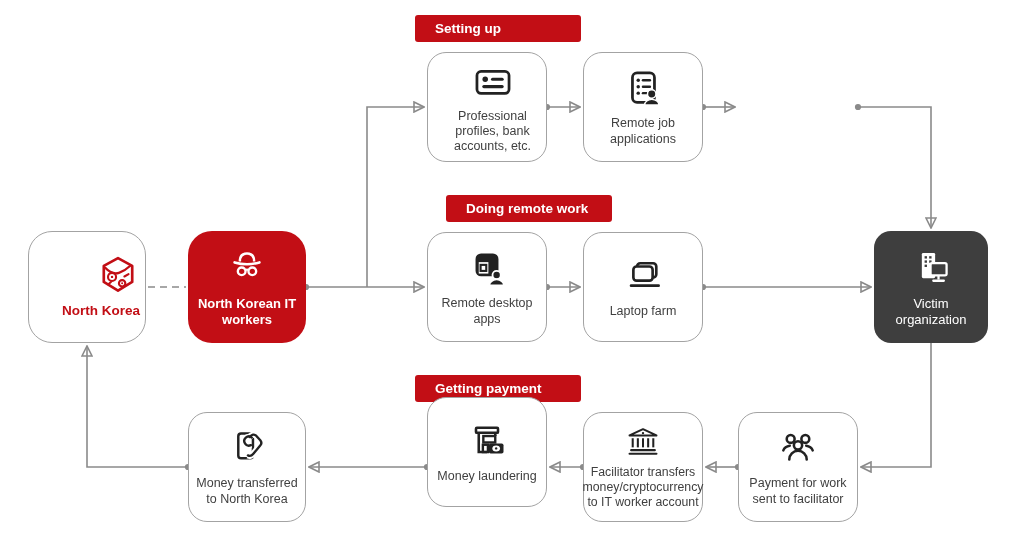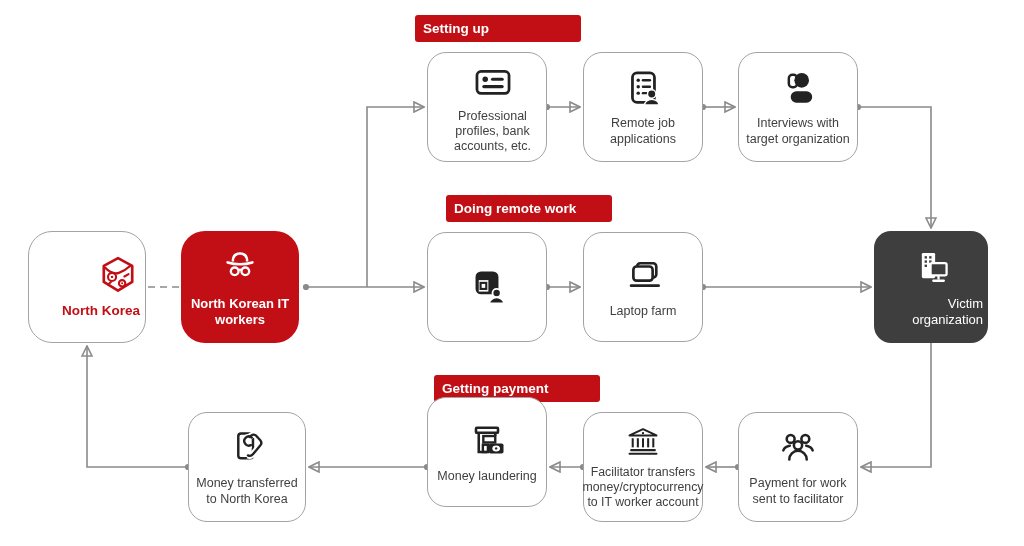--- a/index.html
+++ b/index.html
@@ -20,38 +20,38 @@
   .node .icon svg{width:44px;height:44px;display:block;}
   .node.small-icon .icon svg{width:38px;height:38px;}
   .node.small-icon{gap:3px;font-size:12.3px;line-height:1.2;}
   .node.red{background:var(--accent-red,#c20e15);border:none;color:#fff;font-weight:700;border-radius:24px;font-size:13px;}
   .node.dark{background:var(--dark-box,#3e3e3e);border:none;color:#fff;border-radius:17px;font-size:13px;}
   .node.nk{color:var(--accent-red,#c20e15);font-weight:700;border-radius:24px;font-size:13.5px;}
   .section-label{
     position:absolute;z-index:1;box-sizing:border-box;
     width:166px;height:27px;background:var(--accent-red,#c20e15);
     color:#fff;font-weight:700;font-size:13.5px;border-radius:3px;
-    display:flex;align-items:center;padding-left:8px;
+    display:flex;align-items:center;padding-left:20px;
   }
   
   #n-nk {left:28px;  top:231px; width:118px; height:112px;align-items:flex-end;}
-  #n-itw{left:181px; top:231px; width:118px; height:112px;}
+  #n-itw{left:188px; top:231px; width:118px; height:112px;}
   #n-prof{left:427px; top:52px;padding-left:16px;}
   #n-app {left:583px; top:52px;}
   #n-int {left:738px; top:52px;}
   #n-rdp {left:427px; top:232px;}
   #n-lap {left:583px; top:232px;align-items:center;}
-  #n-vic {left:874px; top:231px; width:114px; height:112px;text-align:right;}
+  #n-vic {left:874px; top:231px; width:114px; height:112px;}
   #n-pay {left:738px; top:412px;}
   #n-fac {left:583px; top:412px;}
   #n-lau {left:427px; top:397px;}
   #n-tra {left:188px; top:412px; width:118px;}
   #lab-setup  {left:415px; top:15px;}
   #lab-remote {left:415px; top:195px;margin-left:31px;}
-  #lab-payment{left:434px; top:375px;}
+  #lab-payment{left:415px; top:375px;}
 </style>
 </head>
 <body>
 
 <div class="canvas">
 
   <svg class="connectors" width="1024" height="546" aria-hidden="true">
     <defs>
       <marker id="arr" viewBox="0 0 12 12" markerWidth="12" markerHeight="12" refX="11" refY="6" orient="auto" markerUnits="userSpaceOnUse">
         <path d="M1,1 L11,6 L1,11 Z" fill="#8a8a8a" stroke="none"></path>
@@ -149,41 +149,32 @@
         <line x1="24" y1="14.5" x2="31.5" y2="14.5" stroke="#222" stroke-width="2.7" stroke-linecap="round"></line>
         <line x1="24" y1="21.5" x2="31.5" y2="21.5" stroke="#222" stroke-width="2.7" stroke-linecap="round"></line>
         <line x1="24" y1="28.5" x2="28" y2="28.5" stroke="#222" stroke-width="2.7" stroke-linecap="round"></line>
         <circle cx="33.5" cy="29.5" r="4.6" fill="#222" stroke="#fff" stroke-width="1.6"></circle>
         <path d="M25.8,41.5 a7.8,6.2 0 0 1 15.6,0 z" fill="#222" stroke="#fff" stroke-width="1.6"></path>
       </svg>
     </span>
     <span class="label">Remote job applications</span>
   </div>
 
-  <div class="node" id="n-int">
-    <span class="icon">
-      <svg viewBox="0 0 48 48">
-        <rect x="14" y="8.5" width="9" height="13.5" rx="3.8" fill="none" stroke="#222" stroke-width="2.7"></rect>
-        <circle cx="28" cy="14.5" r="8" fill="#222"></circle>
-        <rect x="16" y="26.5" width="23.5" height="12.5" rx="6.2" fill="#222"></rect>
-      </svg>
-    </span>
-    <span class="label">Interviews with target organization</span>
-  </div>
 
   <div class="node" id="n-rdp">
     <span class="icon">
       <svg viewBox="0 0 48 48">
         <rect x="11.5" y="7" width="25" height="25" rx="6" fill="#222"></rect>
         <rect x="15" y="16.5" width="10.5" height="12.5" fill="#fff"></rect>
         <rect x="17" y="19.5" width="6.2" height="6.6" fill="none" stroke="#222" stroke-width="2.3"></rect>
         <circle cx="34.5" cy="30.5" r="4.5" fill="#222" stroke="#fff" stroke-width="2"></circle>
         <path d="M26.5,41.8 a8,6.4 0 0 1 16,0 z" fill="#222" stroke="#fff" stroke-width="2"></path>
       </svg>
     </span>
+    <span class="label">Remote desktop apps</span>
   </div>
 
   <div class="node" id="n-lap">
     <span class="icon">
       <svg viewBox="0 0 48 48">
         <rect x="17.5" y="9" width="21" height="15.5" rx="3.5" fill="#fff" stroke="#222" stroke-width="2.9"></rect>
         <rect x="13.5" y="12.5" width="21" height="15.5" rx="3.5" fill="#fff" stroke="#222" stroke-width="2.9"></rect>
         <line x1="11" y1="33.5" x2="41" y2="33.5" stroke="#222" stroke-width="3" stroke-linecap="round"></line>
       </svg>
     </span>

